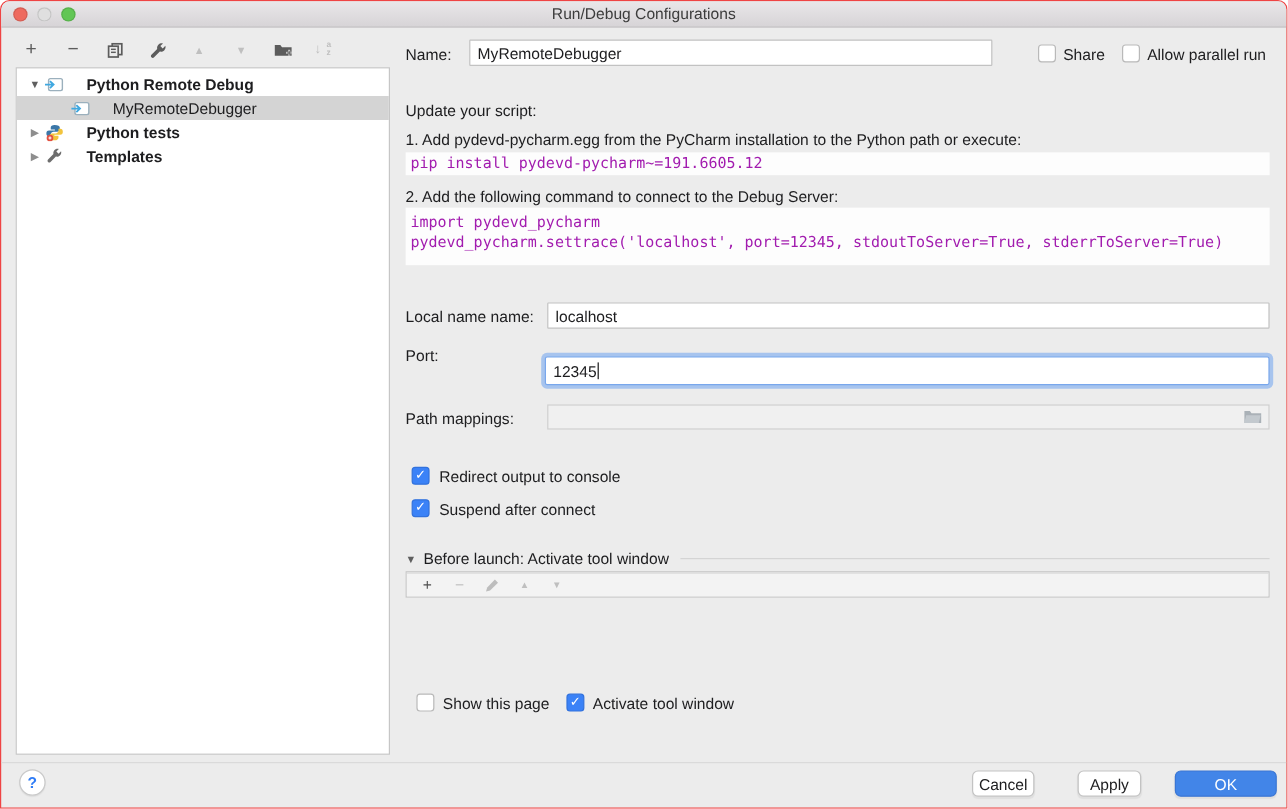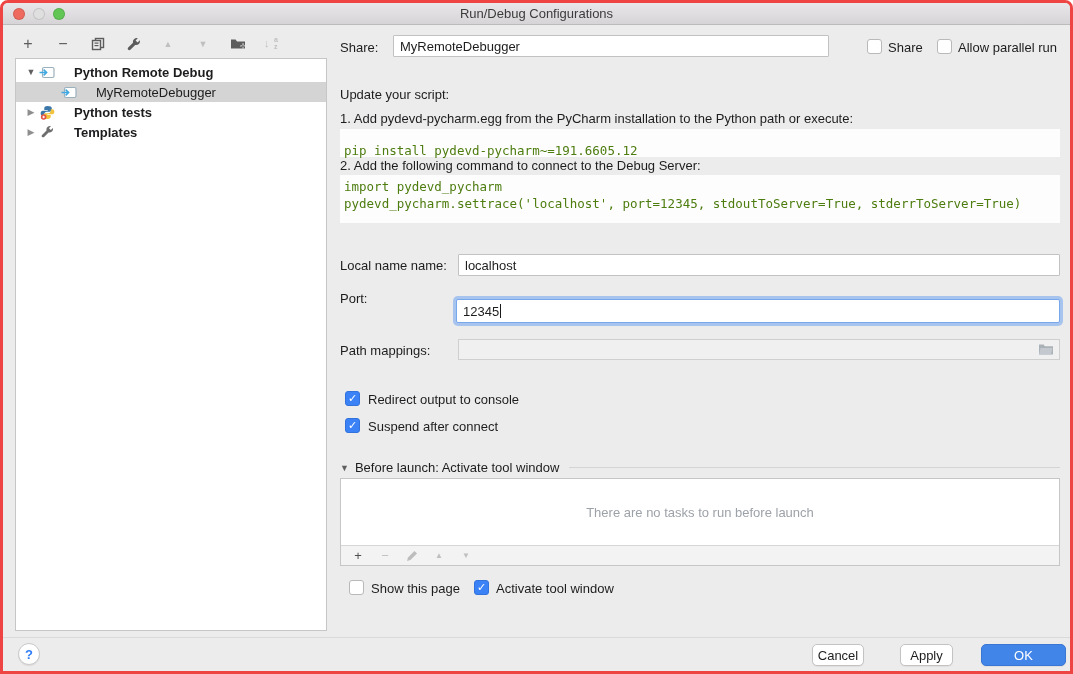--- a/index.html
+++ b/index.html
@@ -2,21 +2,21 @@
 <html><head>
 <meta charset="utf-8">
 <style>
   * { box-sizing: border-box; }
   html,body { margin:0; padding:0; background:#ffffff; }
   .window {
     position:relative; width:1073px; height:674px;
     background:#ececec; overflow:hidden;
     font-family:"Liberation Sans","DejaVu Sans",sans-serif;
     font-size:13px; color:#1d1d1f;
-    border:3px solid #ef4444; border-radius:8px 8px 0 0;
+    border:1px solid #ef4444; border-radius:8px 8px 0 0;
   }
   
   .titlebar {
     position:absolute; left:0; top:0; right:0; height:22px;
     background:linear-gradient(#e9e7e9,#d7d4d7);
     border-bottom:1px solid #bdbabd;
     display:flex; align-items:center; justify-content:center;
   }
   .title { font-size:13px; color:#3c3c3c; }
   .lights { position:absolute; left:10px; top:5px; display:flex; gap:8px; }
@@ -53,21 +53,21 @@
   .ind2 { padding-left:44px; }
   .lbl { position:absolute; color:#1d1d1f; }
   .inp {
     position:absolute; height:22px; background:#fff;
     border:1px solid #c2c2c2; border-radius:1px; padding:0 6px;
     font-family:"Liberation Sans","DejaVu Sans",sans-serif; font-size:13px; color:#1d1d1f;
   }
   .codeline {
     position:absolute; left:337px; width:720px; background:#fdfdfd;
     font-family:"DejaVu Sans Mono","Liberation Mono",monospace;
-    font-size:12.5px; color:#4d7c0f; padding:14px 4px; white-space:pre;
+    font-size:12.5px; color:#a21caf; padding:1px 4px; white-space:pre;
   }
   .field-focus {
     position:absolute; height:24px; background:#fff;
     border:1px solid #79a7ec; border-radius:2px;
     box-shadow:0 0 0 3px rgba(112,164,240,.55);
     display:flex; align-items:center; padding:0 6px; font-size:13px;
   }
   .caret { display:inline-block; width:1px; height:14px; background:#1a1a1a; margin-left:1px; }
   .field-disabled {
     position:absolute; height:21px; background:#f0f0f0;
@@ -197,21 +197,21 @@
       <span class="tw collapsed">▶</span>
       <span class="ti">
         <svg width="14" height="14" viewBox="0 0 15 15">
           <path d="M13.8 3.2c.4 1.3.1 2.8-1 3.8-1 1-2.4 1.3-3.6 1L4.4 12.8c-.6.6-1.6.6-2.2 0-.6-.6-.6-1.6 0-2.2L7 5.8c-.3-1.2 0-2.6 1-3.6 1-1 2.5-1.4 3.8-1L9.6 3.4l2 2 2.2-2.2z" fill="#6e6e6e"></path>
         </svg>
       </span>
       <span class="tlabel bold">Templates</span>
     </div>
   </div>
 
-  <span class="lbl" style="left:337px; top:37px;">Share:</span>
+  <span class="lbl" style="left:337px; top:37px;">Name:</span>
   <input class="inp" style="left: 390px; top: 32px; width: 436px;" value="MyRemoteDebugger">
   <span class="cb" style="left:864px; top:36px;"></span>
   <span class="lbl" style="left:885px; top:37px;">Share</span>
   <span class="cb" style="left:934px; top:36px;"></span>
   <span class="lbl" style="left:955px; top:37px;">Allow parallel run</span>
 
   <span class="lbl" style="left:337px; top:84px;">Update your script:</span>
   <span class="lbl" style="left:337px; top:108px;">1. Add pydevd-pycharm.egg from the PyCharm installation to the Python path or execute:</span>
   <div class="codeline" style="top:126px; height:19px;">pip install pydevd-pycharm~=191.6605.12</div>
   <span class="lbl" style="left:337px; top:155px;">2. Add the following command to connect to the Debug Server:</span>
@@ -245,21 +245,20 @@
       <span class="mark">✓</span>
     </span>
   <span class="lbl" style="left:365px; top:416px;">Suspend after connect</span>
 
   <div class="bl-header">
     <span class="bl-tri">▼</span>
     <span>Before launch: Activate tool window</span>
     <span class="bl-rule"></span>
   </div>
   <div class="tasks-box">
-    <div class="tasks-empty">There are no tasks to run before launch</div>
     <div class="tasks-bar">
       <span class="tbi" style="color:#4f4f4f;">+</span>
       <span class="tbi disabled">−</span>
       <span class="tbi disabled">
         <svg width="12" height="12" viewBox="0 0 12 12">
           <path d="M1 11l1-3.4L8.4 1 11 3.6 4.4 10z" fill="#bdbdbd"></path>
         </svg>
       </span>
       <span class="tbi tri disabled">▲</span>
       <span class="tbi tri disabled">▼</span>

